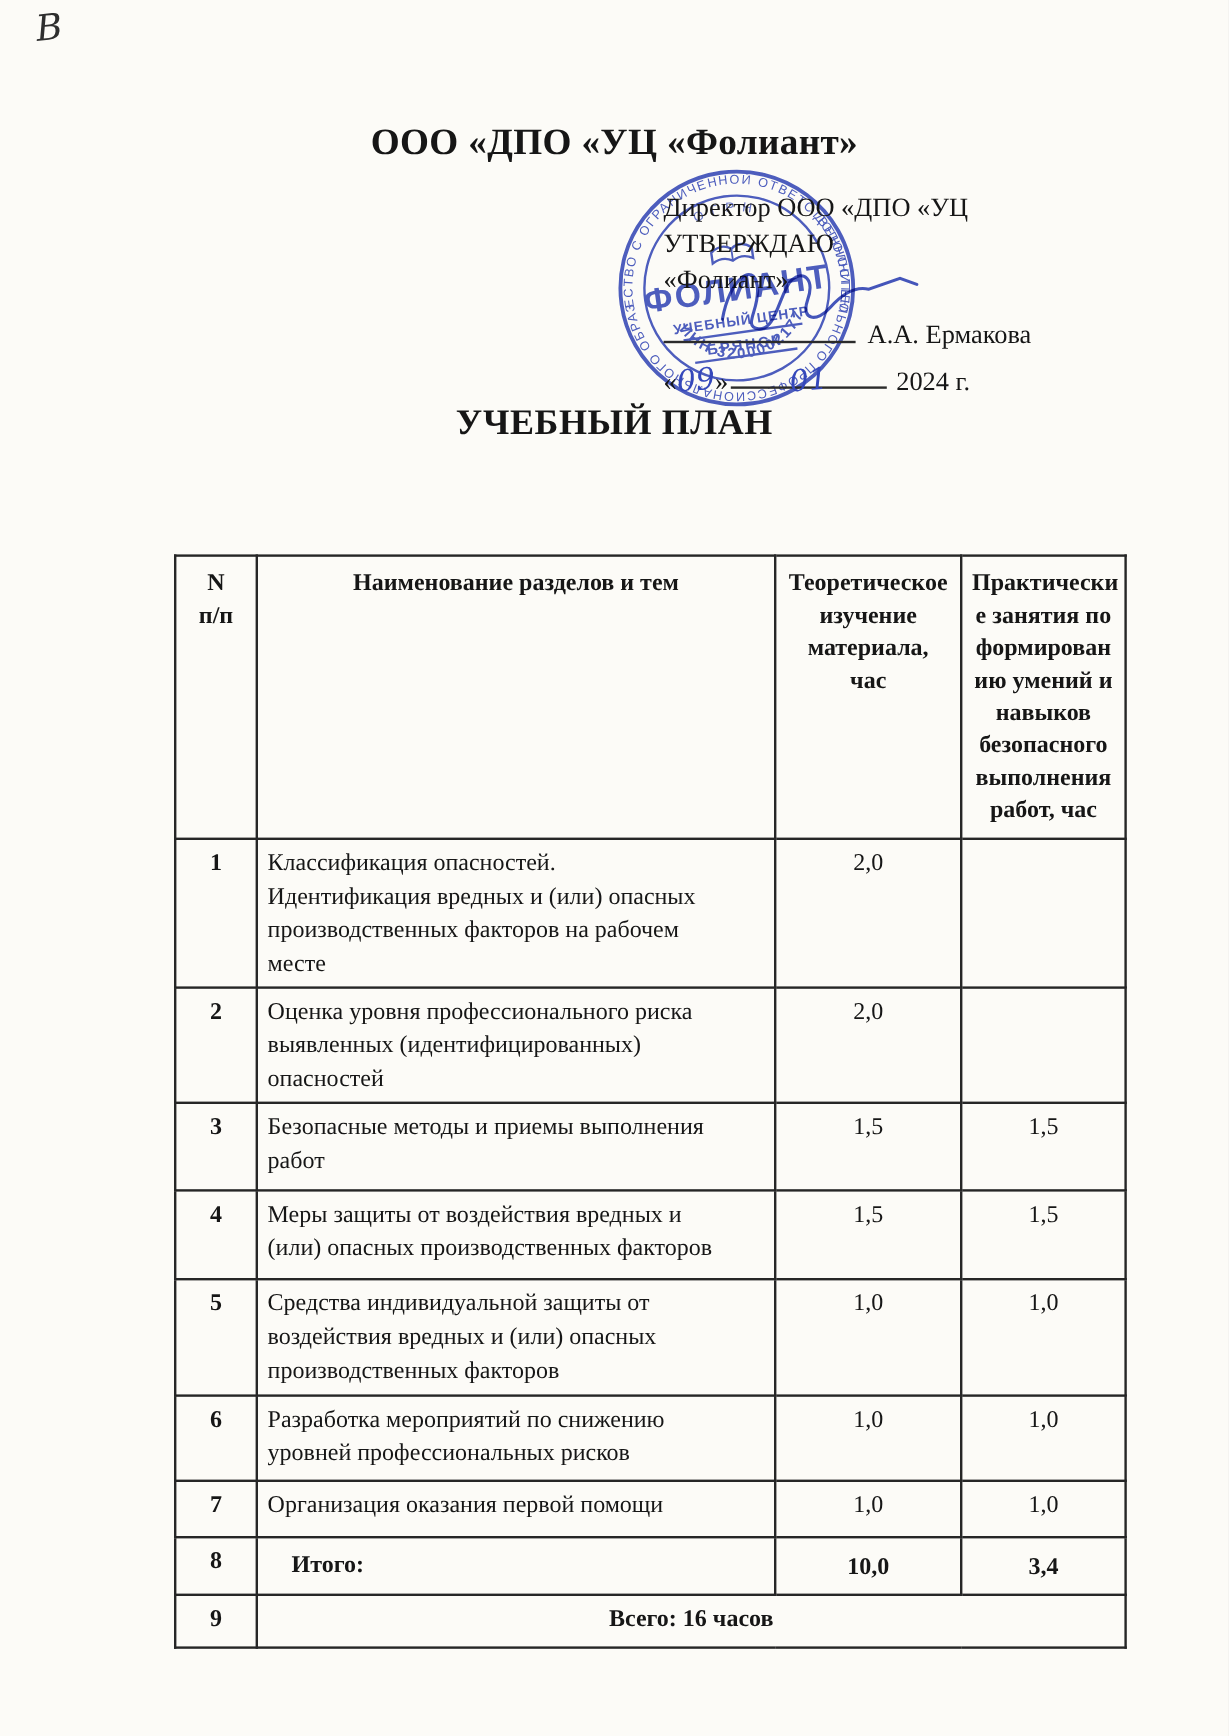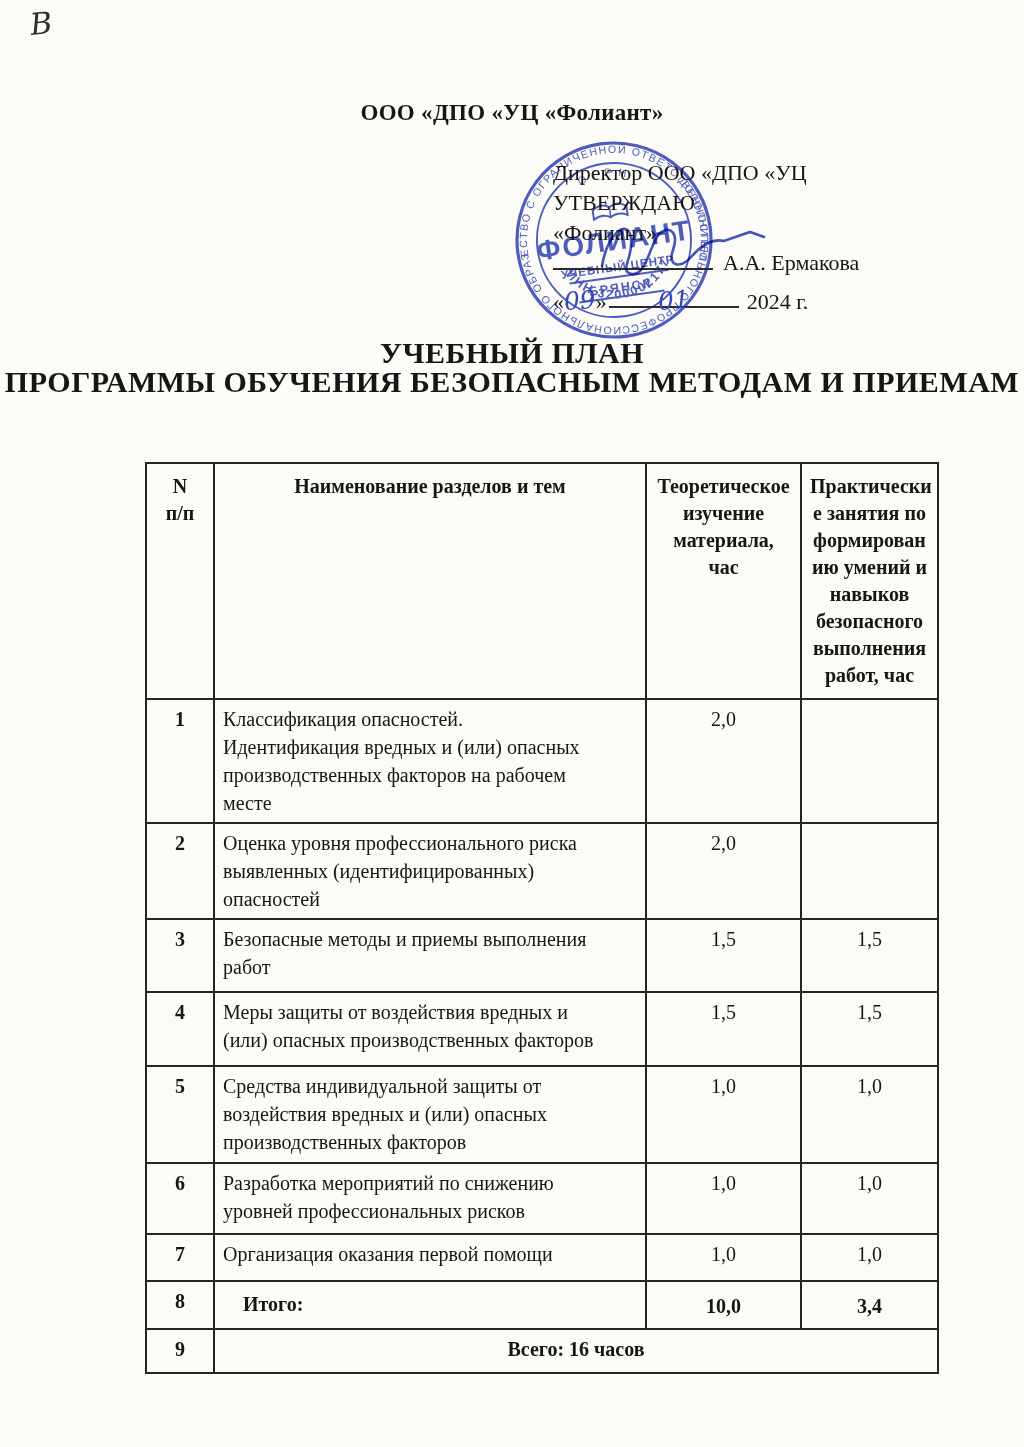--- a/index.html
+++ b/index.html
@@ -13,28 +13,28 @@
     overflow:hidden;
   }
   .corner-mark{
     position:absolute;left:30px;top:6px;
     font-family:"DejaVu Serif", serif;
     font-size:30px;font-style:italic;color:#2e2e2e;
     transform:rotate(-6deg);
   }
   .org-title{
     position:absolute;top:100px;left:0;width:100%;
-    text-align:center;font-weight:bold;font-size:23px;
+    text-align:center;font-weight:bold;font-size:31px;
     letter-spacing:.3px;
   }
   .approval{
     position:absolute;left:553px;top:158px;width:420px;
     font-size:22px;line-height:30px;
   }
-  .approval .sig-row{white-space:nowrap;}
+  .approval .sig-row{margin-top:16px;white-space:nowrap;}
   .sig-line{
     display:inline-block;width:160px;height:20px;
     border-bottom:2px solid #2b2b2b;margin-right:10px;
   }
   .date-row{margin-top:8px;white-space:nowrap;}
   .date-line{
     display:inline-block;width:130px;height:20px;
     border-bottom:2px solid #2b2b2b;text-align:center;margin:0 8px 0 2px;
   }
   .hw{
@@ -137,21 +137,20 @@
       <span>«</span><span class="hw">09</span><span>»</span><span class="date-line"><span class="hw">01</span></span><span>2024 г.</span>
     </div>
   </div>
 
   <svg class="signature-squiggle" viewBox="0 0 180 82">
     <path d="M 10,56 C 16,22 36,8 39,28 C 42,47 26,62 40,64 C 55,66 58,32 68,23 C 78,15 87,23 81,40 C 75,57 89,59 100,46 C 109,36 120,28 132,31 L 158,22 L 172,27" fill="none" stroke="#3548bb" stroke-width="2.6" stroke-linecap="round" opacity="0.92"></path>
   </svg>
 
   <div class="doc-title">
     <div>УЧЕБНЫЙ ПЛАН</div>
-    <div>ПРОГРАММЫ ОБУЧЕНИЯ БЕЗОПАСНЫМ МЕТОДАМ И ПРИЕМАМ</div>
   </div>
 
   <table class="plan">
     <colgroup>
       <col style="width:68px">
         <col style="width:432px">
         <col style="width:155px">
         <col style="width:137px">
     </colgroup>
     <tbody>

